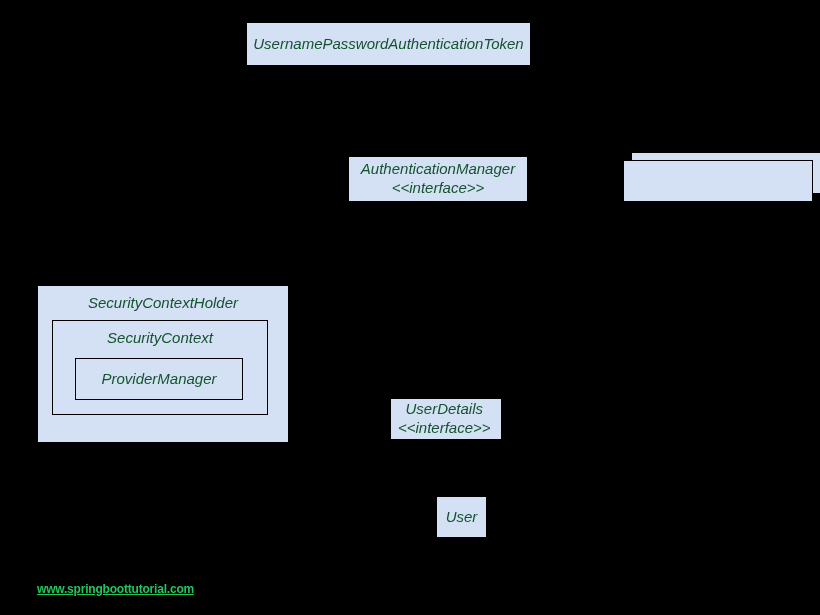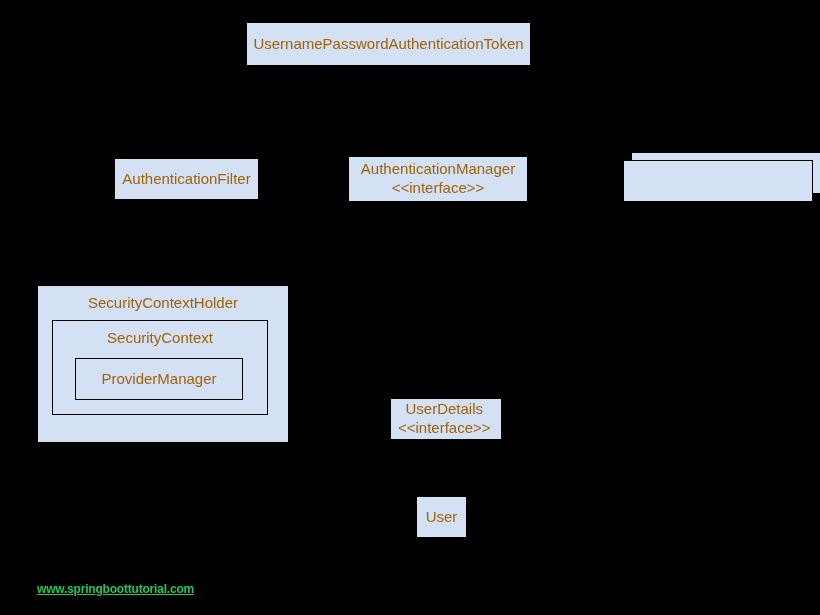--- a/index.html
+++ b/index.html
@@ -13,28 +13,29 @@
     height: 615px;
     background: #000000;
     overflow: hidden;
     font-family: "Liberation Sans", sans-serif;
   }
   .node {
     position: absolute;
     box-sizing: border-box;
     background: #d4e1f5;
     border: 1px solid #000000;
-    color: #a16207;
+    color: #14532d;
     font-size: 15px;
     line-height: 1.25;
     display: flex;
     align-items: center;
     justify-content: center;
     text-align: center;
     white-space: pre-line;
+    font-style: italic;
   }
   .node.noborder {
     border: none;
   }
   .node.top-label {
     align-items: flex-start;
     padding-top: 8px;
   }
   .node.left-text {
     justify-content: flex-start;
@@ -57,36 +58,35 @@
     white-space: nowrap;
   }
 </style>
 </head>
 <body>
 
 <div id="canvas">
 
   <div class="node" style="left:246px; top:22px; width:285px; height:44px;">UsernamePasswordAuthenticationToken</div>
 
-  <div class="node" style="left:114px; top:158px; width:145px; height:42px;">AuthenticationFilter</div>
 
   <div class="node" style="left:348px; top:156px; width:180px; height:46px;">AuthenticationManager
 &lt;&lt;interface&gt;&gt;</div>
 
   <div class="stack-layer" style="left:631px; top:152px; width:190px; height:42px;"></div>
   <div class="stack-layer" style="left:623px; top:160px; width:190px; height:42px;"></div>
 
   <div class="node noborder top-label" style="left:38px; top:286px; width:250px; height:156px;">SecurityContextHolder</div>
 
   <div class="node top-label" style="left:52px; top:320px; width:216px; height:95px;">SecurityContext</div>
 
   <div class="node" style="left:75px; top:358px; width:168px; height:42px;">ProviderManager</div>
 
 
 
   <div class="node left-text" style="left:390px; top:398px; width:112px; height:42px;">UserDetails
 &lt;&lt;interface&gt;&gt;</div>
 
-  <div class="node" style="left:416px; top:496px; width:51px; height:42px;">User</div>
+  <div class="node" style="left:436px; top:496px; width:51px; height:42px;">User</div>
 
   <a class="link" href="#" style="left:37px; top:582px;">www.springboottutorial.com</a>
 
 </div>
 
 </body></html>

